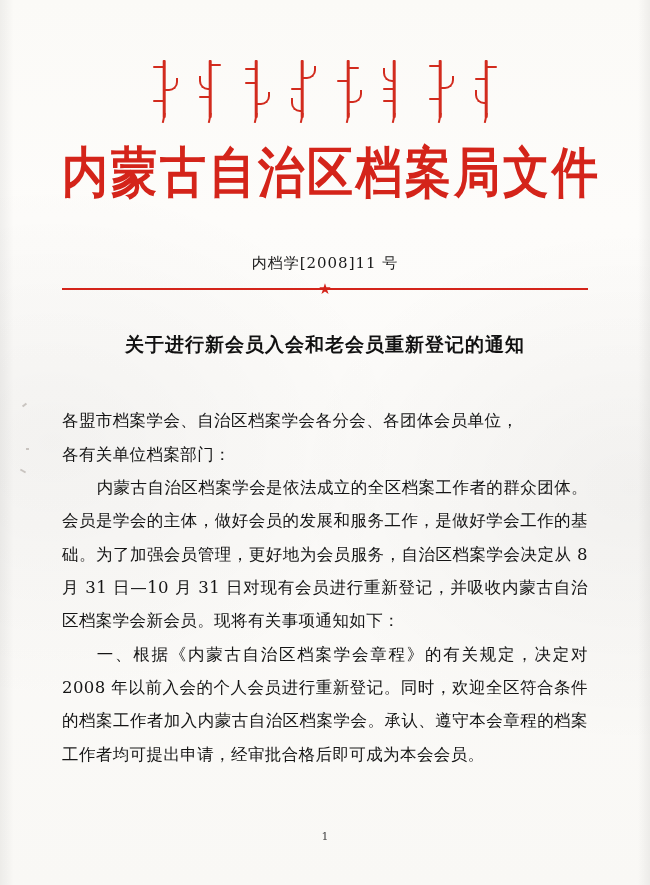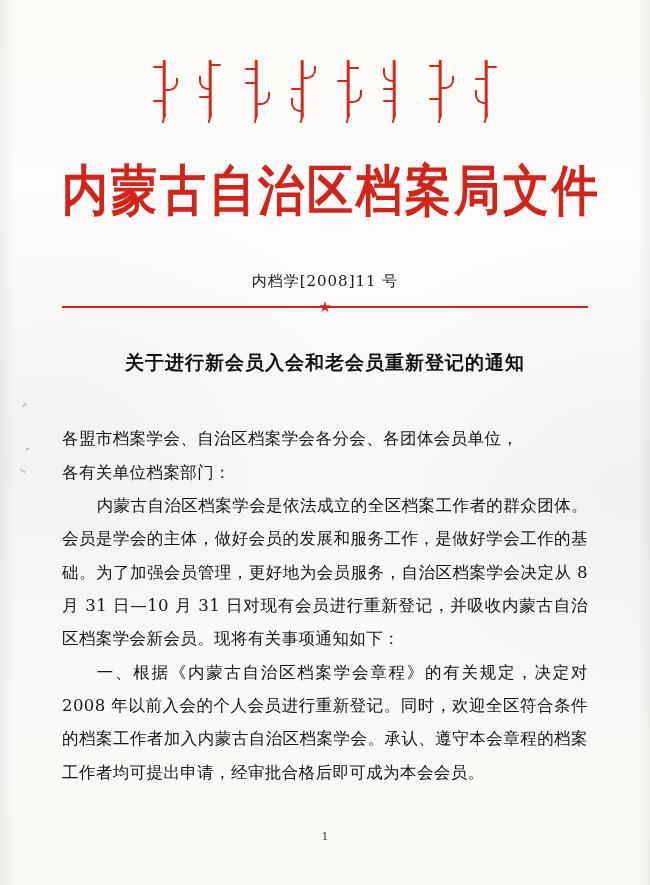--- a/index.html
+++ b/index.html
@@ -99,21 +99,21 @@
     bottom: -3px;
     width: 2.4px;
     height: 10px;
     background: #d22b1e;
     transform: translateX(-50%) rotate(12deg);
   }
 
   
   .masthead {
     text-align: right;
-    margin-top: 34px;
+    margin-top: 16px;
   }
   .masthead-title {
     font-family: "DejaVu Serif", "Liberation Serif", serif;
     font-weight: bold;
     font-size: 46px;
     letter-spacing: 3px;
     color: #d4241a;
     line-height: 1.05;
     white-space: nowrap;
     transform: scaleY(1.18);

